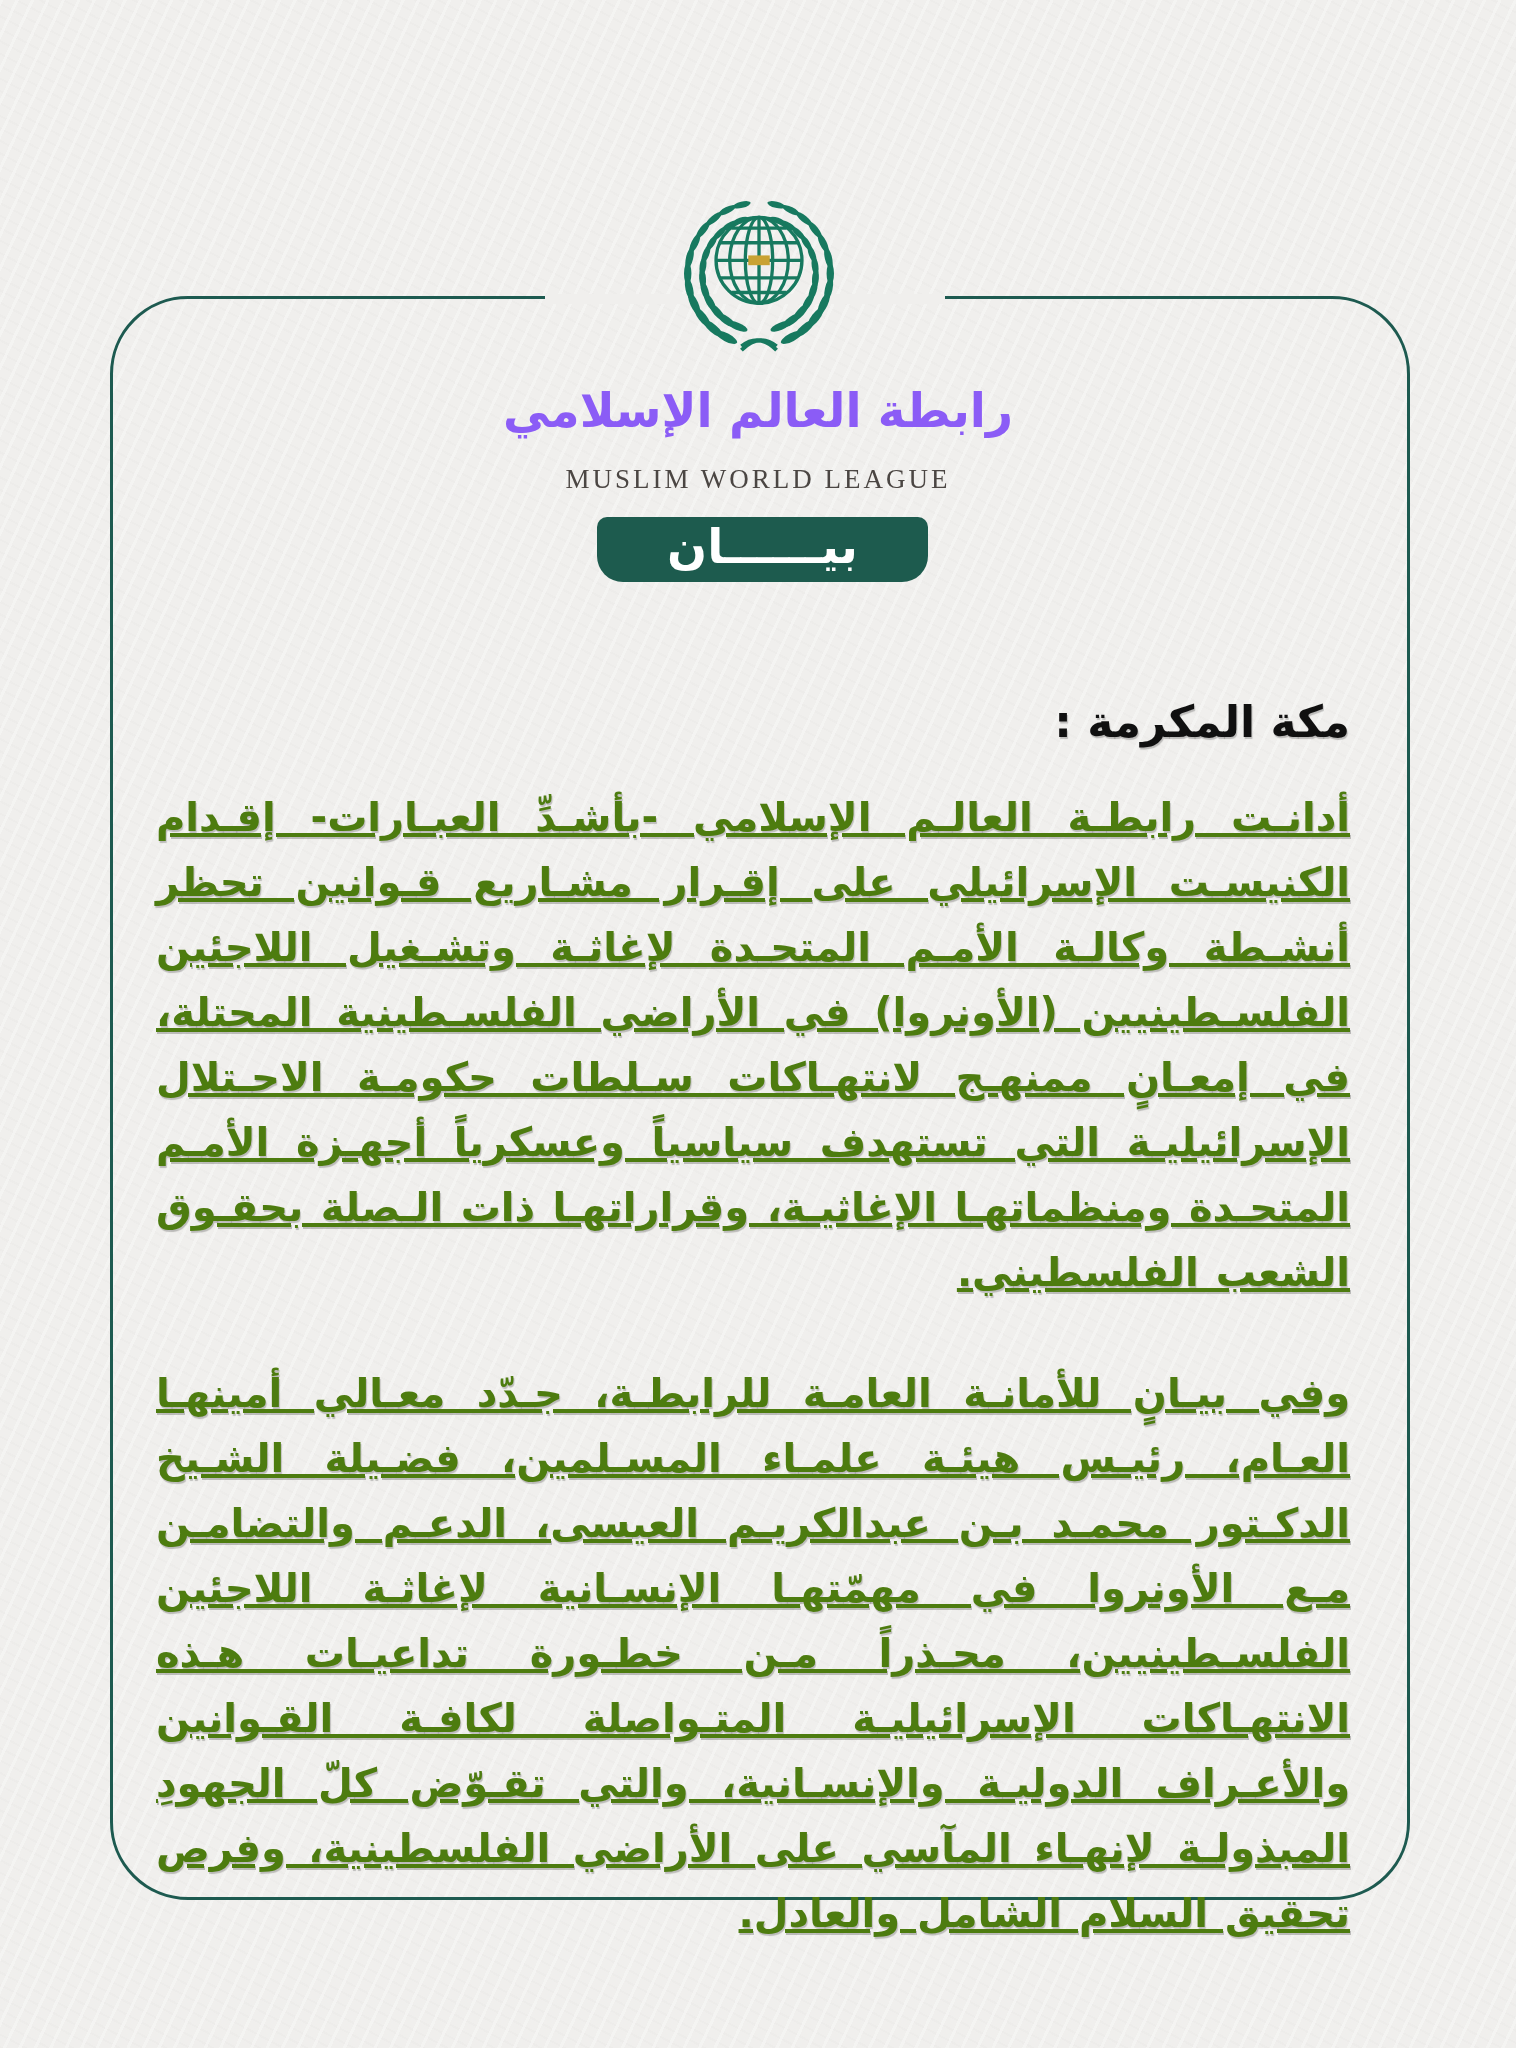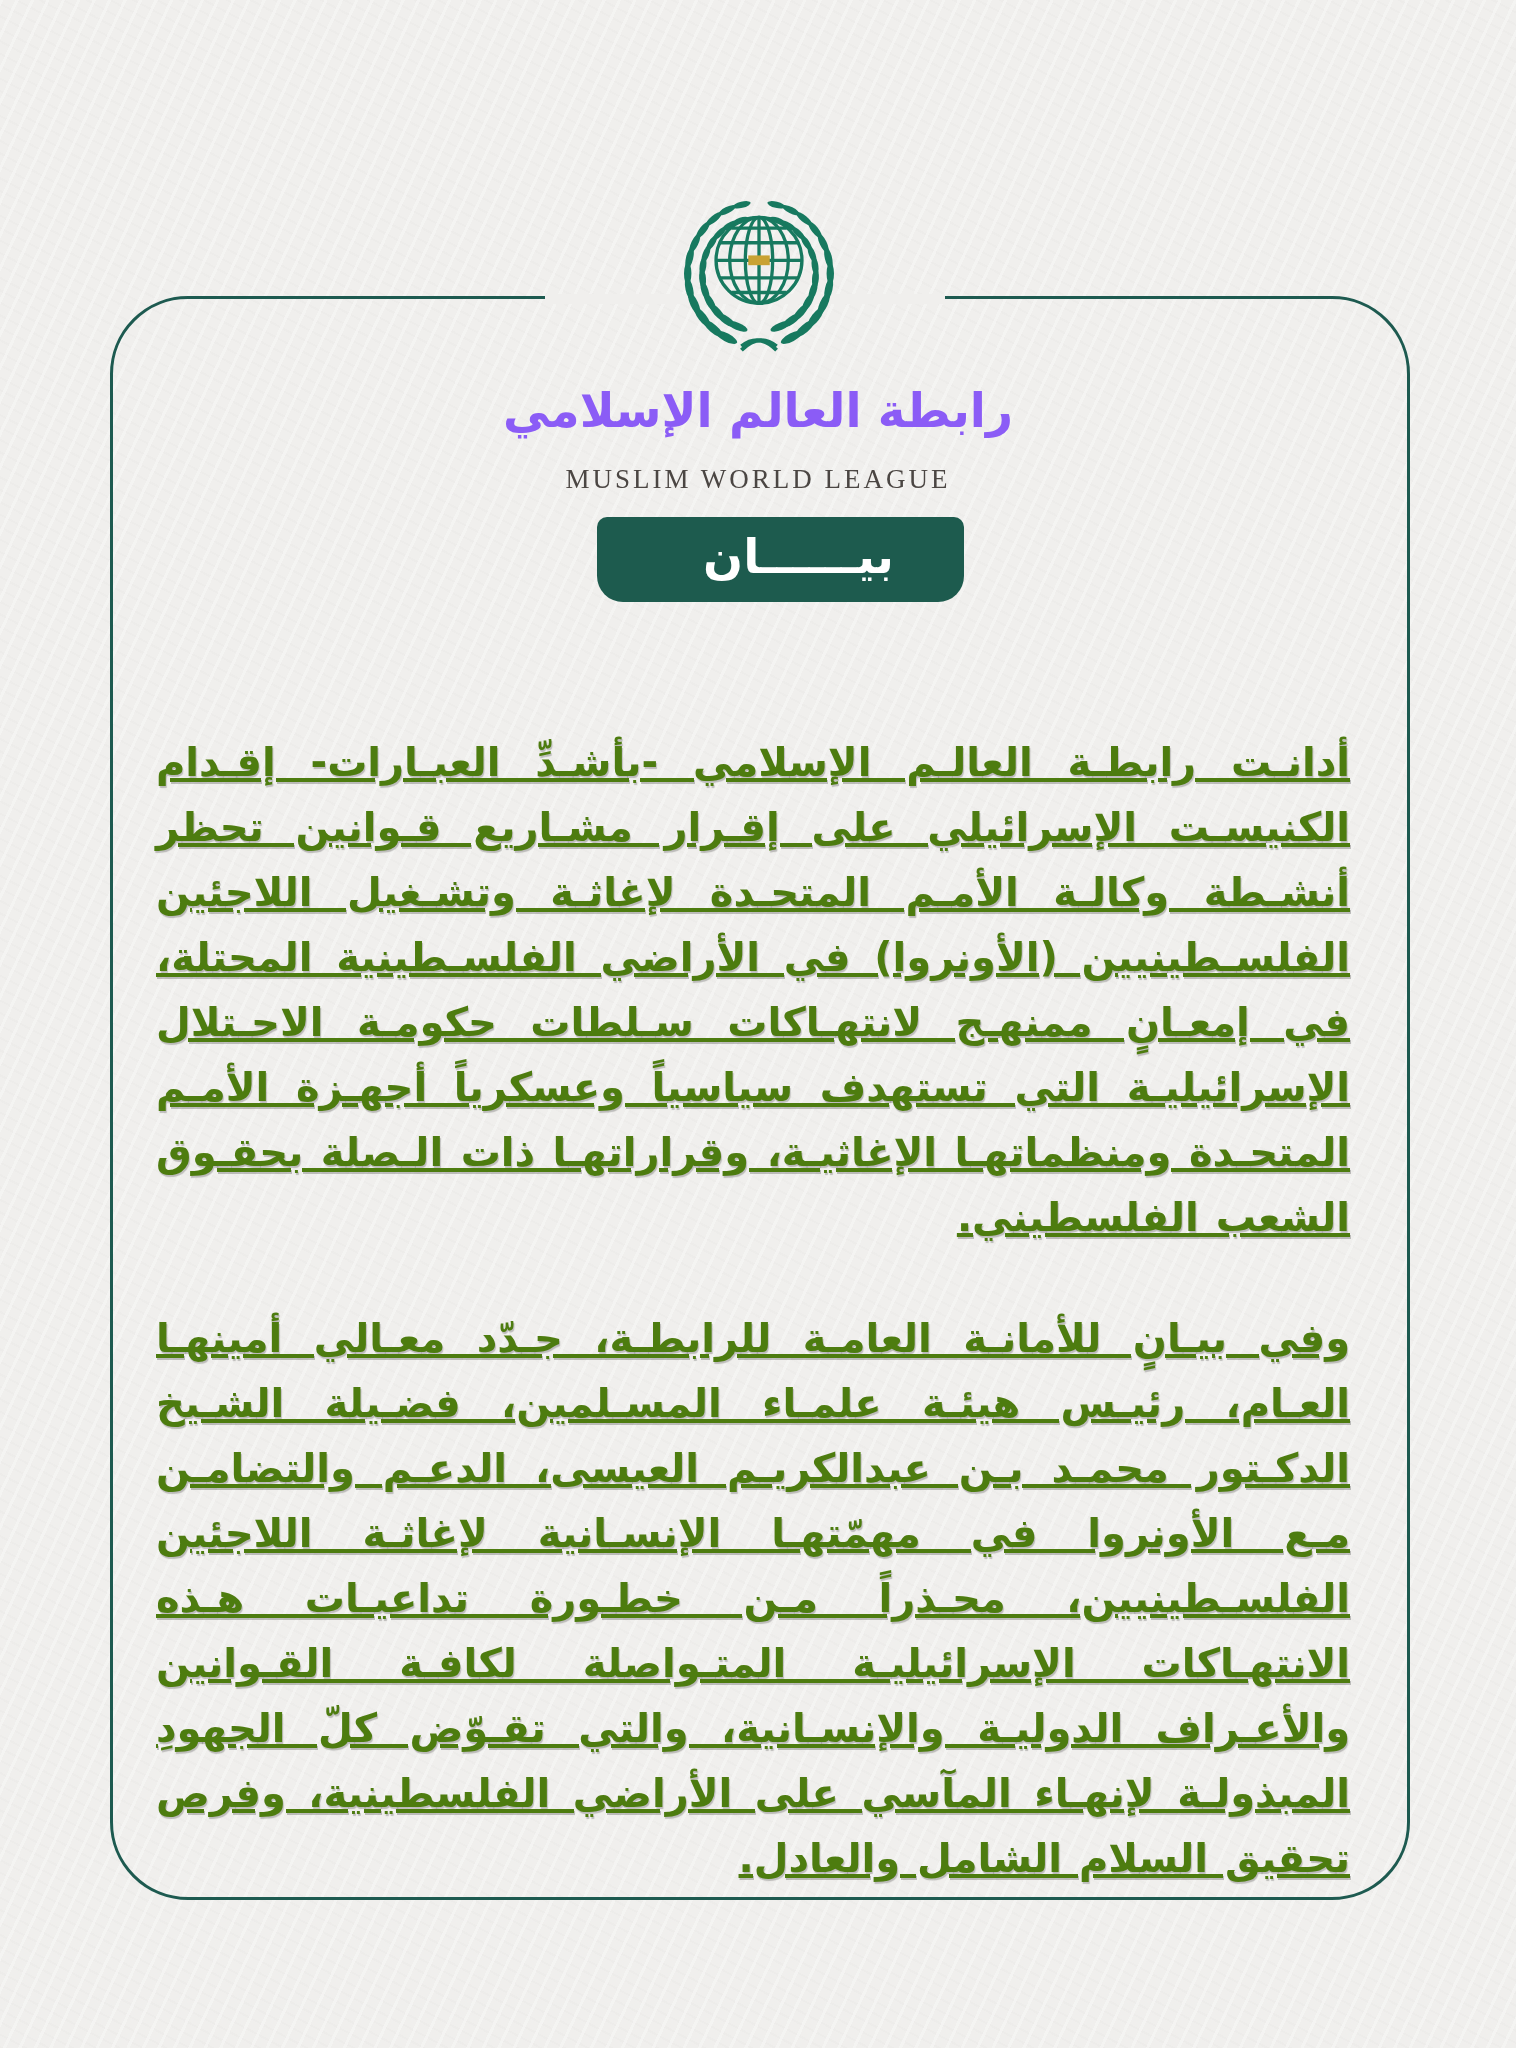--- a/index.html
+++ b/index.html
@@ -36,23 +36,23 @@
     font-size:47px;font-weight:bold;color:#8b5cf6;letter-spacing:0px;
   }
   .logo-en{
     position:absolute;left:458px;top:464px;width:600px;text-align:center;
     font-family:"Liberation Serif",serif;font-weight:normal;font-size:27px;
     letter-spacing:3px;color:#4b4643;white-space:nowrap;
   }
 
   
   .banner{
-    position:absolute;left:597px;top:517px;width:331px;height:85px;
+    position:absolute;left:597px;top:517px;width:331px;height:65px;
     background:#1d5b4e;border-radius:10px 10px 26px 26px;
-    display:flex;align-items:center;justify-content:center;padding-left:36px;
+    display:flex;align-items:center;justify-content:center;
   }
   .banner span{
     color:#ffffff;font-size:47px;font-weight:bold;line-height:1;
     padding-bottom:6px;
   }
 
   
   .content{
     position:absolute;left:110px;top:296px;width:1300px;box-sizing:border-box;
     padding:398px 60px 0 46px;
@@ -146,15 +146,16 @@
       </svg></div>
   <div class="logo-ar">رابطة العالم الإسلامي</div>
   <div class="logo-en">MUSLIM WORLD LEAGUE</div>
 </div>
 
 <div class="banner">
   <span>بيــــــان</span>
 </div>
 
 <div class="content">
+  <div class="city-title">مكة المكرمة :</div>
   <p class="para">أدانـت رابطـة العالـم الإسلامي -بأشـدِّ العبـارات- إقـدام الكنيسـت الإسرائيلي على إقـرار مشـاريع قـوانين تحظر أنشـطة وكالـة الأمـم المتحـدة لإغاثـة وتشـغيل اللاجئين الفلسـطينيين (الأونروا) في الأراضي الفلسـطينية المحتلة، في إمعـانٍ ممنهـج لانتهـاكات سـلطات حكومـة الاحـتلال الإسرائيليـة التي تستهدف سياسياً وعسكرياً أجهـزة الأمـم المتحـدة ومنظماتهـا الإغاثيـة، وقراراتهـا ذات الـصلة بحقـوق الشعب الفلسطيني.</p>
   <p class="para">وفي بيـانٍ للأمانـة العامـة للرابطـة، جـدّد معـالي أمينهـا العـام، رئيـس هيئـة علمـاء المسـلمين، فضـيلة الشـيخ الدكـتور محمـد بـن عبدالكريـم العيسى، الدعـم والتضامـن مـع الأونروا في مهمّتهـا الإنسـانية لإغاثـة اللاجئين الفلسـطينيين، محـذراً مـن خطـورة تداعيـات هـذه الانتهـاكات الإسرائيليـة المتـواصلة لكافـة القـوانين والأعـراف الدوليـة والإنسـانية، والتي تقـوّض كلّ الجهودِ المبذولـة لإنهـاء المآسي على الأراضي الفلسطينية، وفرص تحقيق السلام الشامل والعادل.</p>
 </div>
 
 </body></html>

